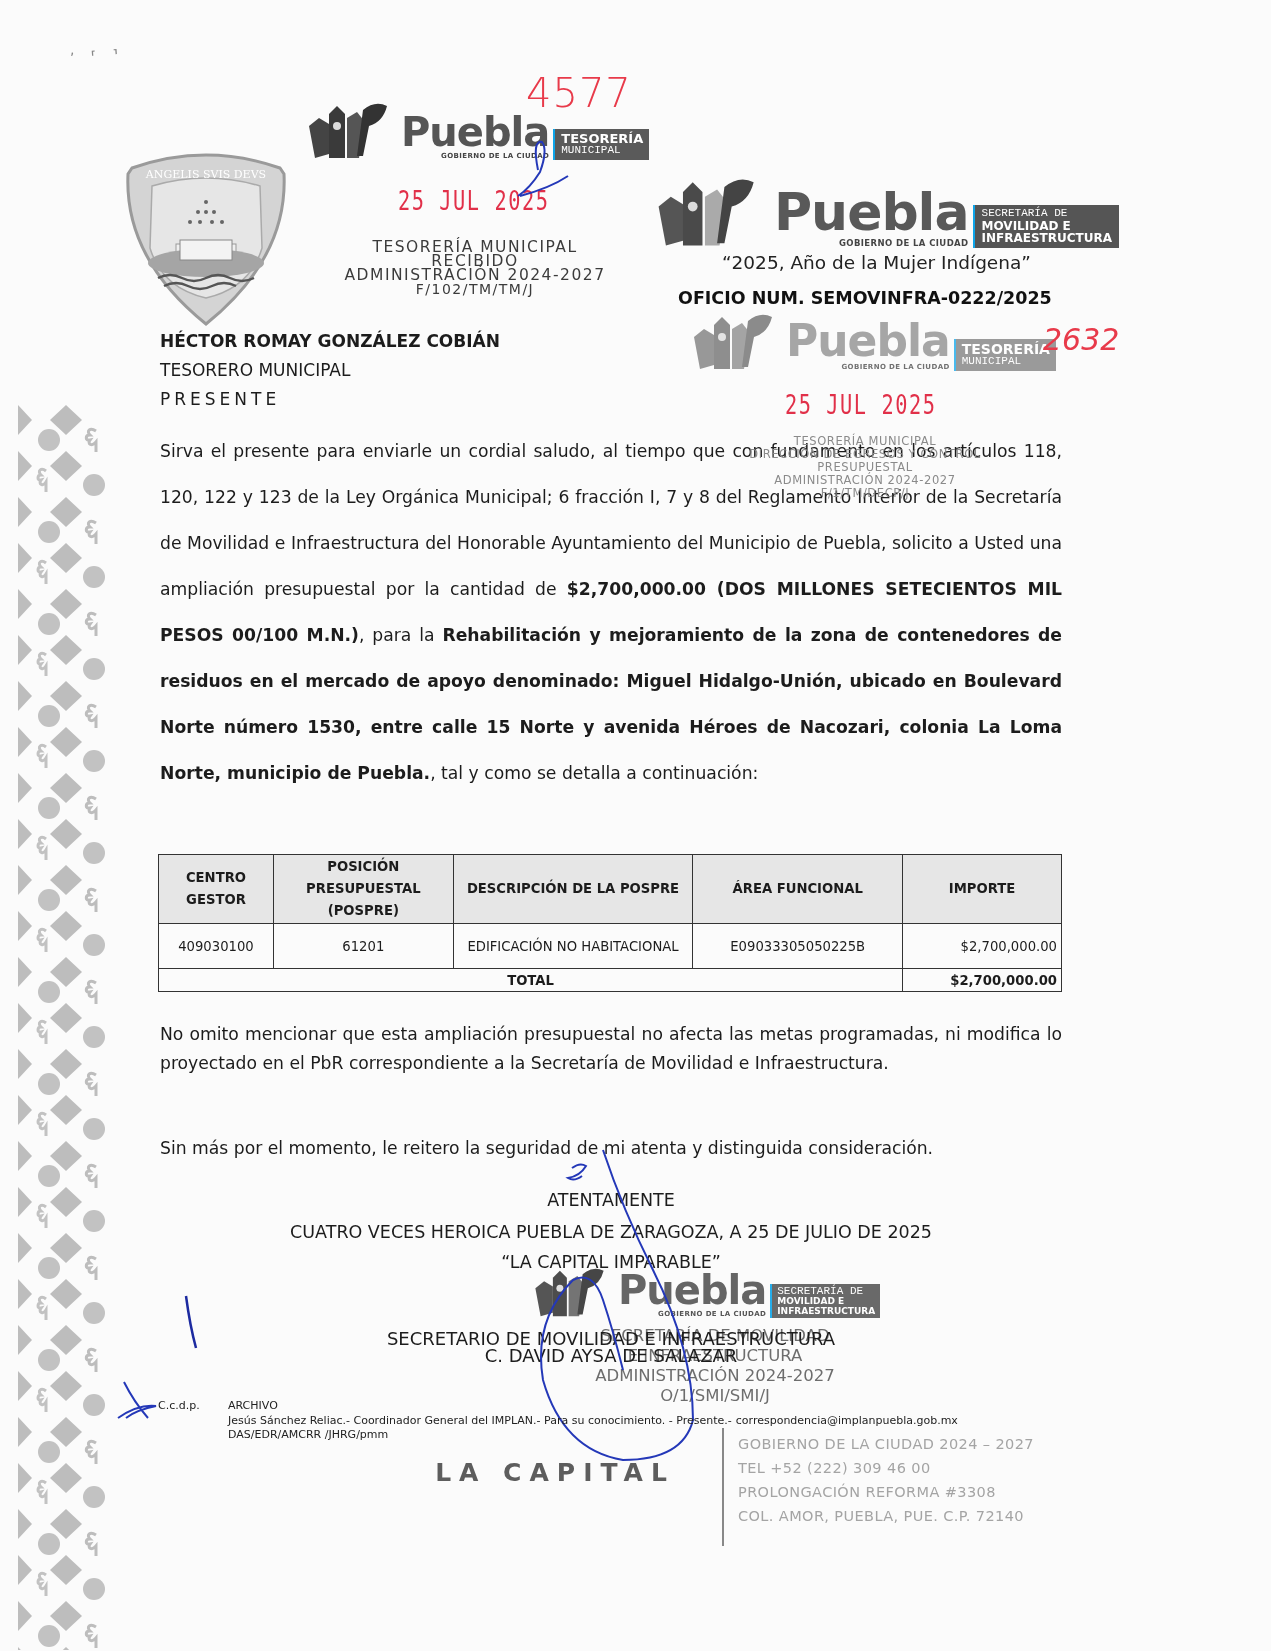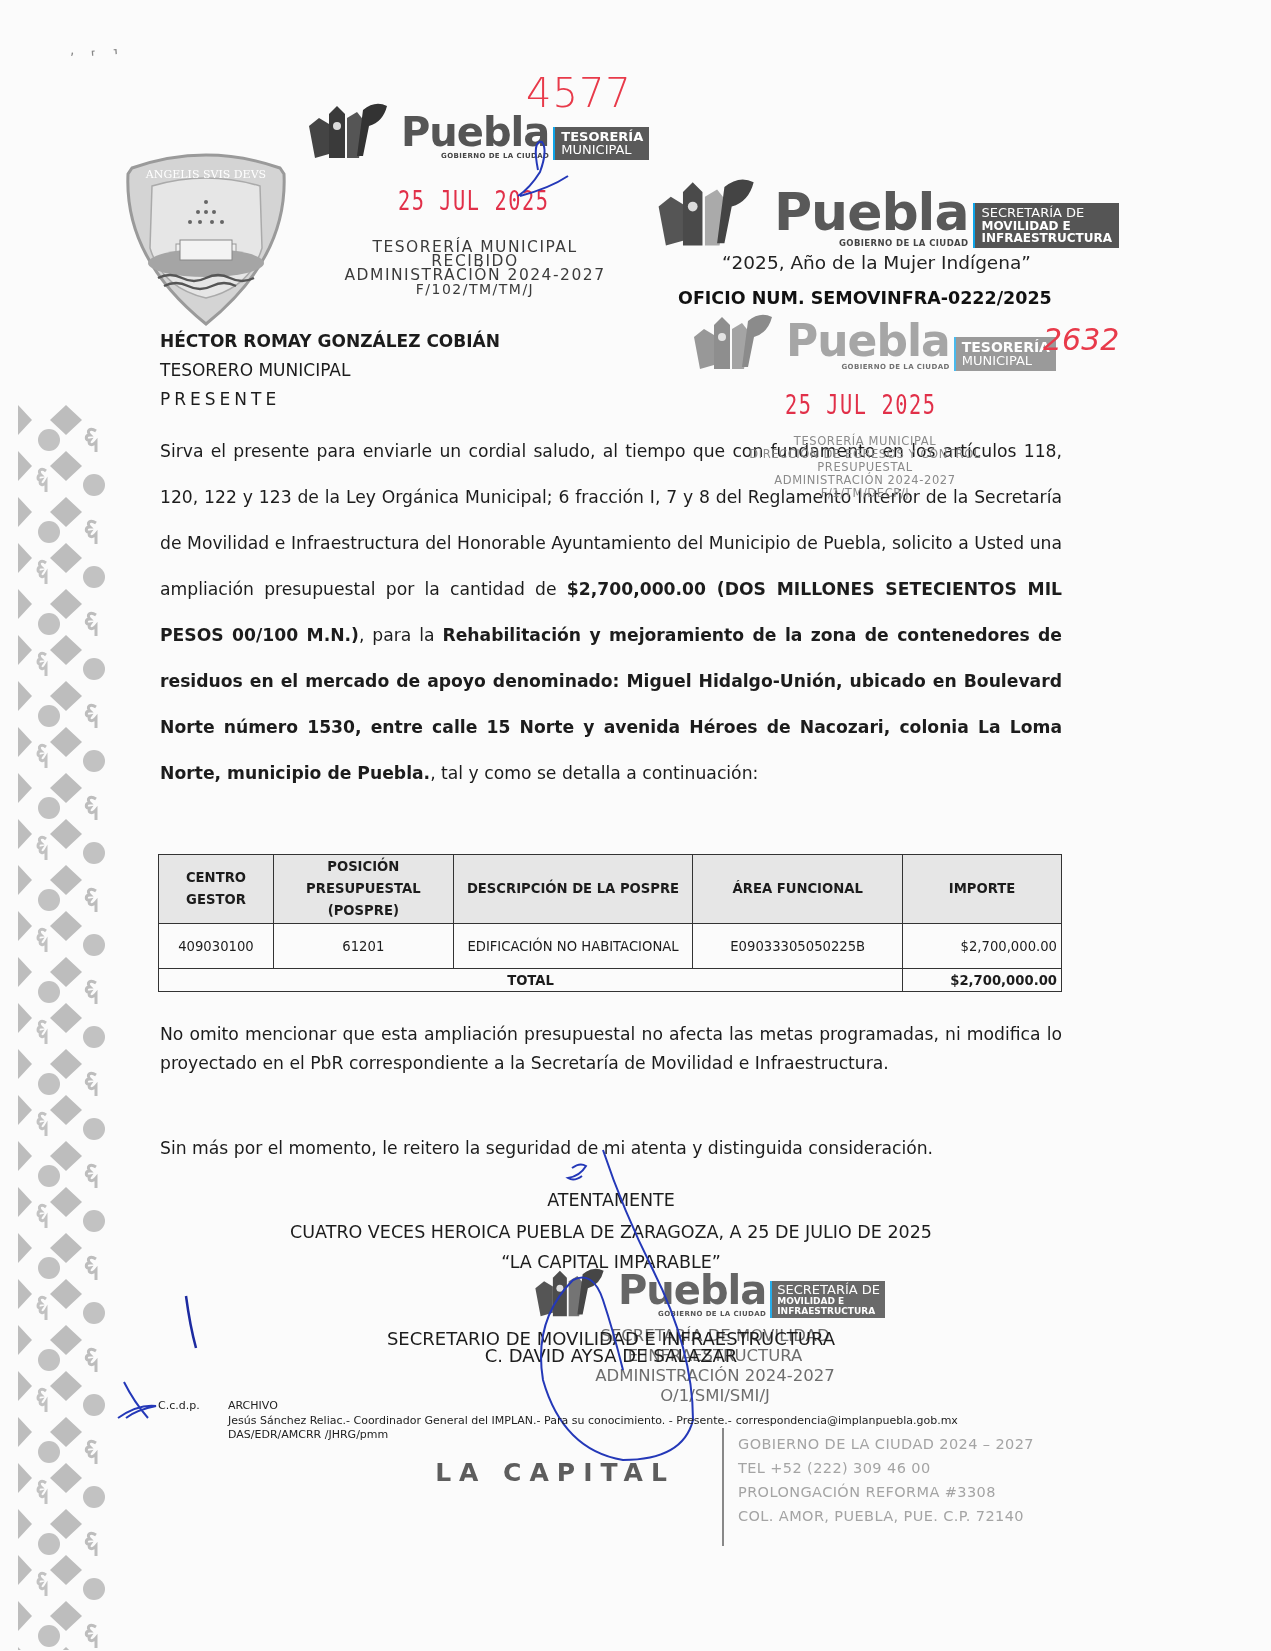--- a/index.html
+++ b/index.html
@@ -16,21 +16,21 @@
   
   .seal { left: 118px; top: 148px; width: 176px; height: 180px; }
 
   
   .logo { display: flex; align-items: flex-end; }
   .logo .art { width: 94px; height: 64px; }
   .logo .word { display: flex; flex-direction: column; align-items: flex-end; margin-left: 2px; }
   .logo .pueb { font-family: "DejaVu Sans", sans-serif; font-weight: bold; color: #555; letter-spacing: -1px; line-height: 1; }
   .logo .gob { font-size: 7px; font-weight: bold; color: #444; letter-spacing: 0.4px; }
   .logo .tag { background: #5a5a5a; color: #fff; margin-left: 4px; padding: 3px 6px; line-height: 1.05; font-weight: bold; border-left: 2px solid #0ea5e9; }
-  .logo .tag .small { font-size: 13px; font-weight: normal; display: block; }
+  .logo .tag .small { font-size: 11px; font-weight: normal; display: block; font-family: Liberation Mono, monospace; }
 
   .logo-tes1 { left: 305px; top: 96px; }
   .logo-tes1 .pueb { font-size: 40px; }
   .logo-tes1 .tag { font-size: 13px; }
 
   .logo-semo { left: 650px; top: 170px; }
   .logo-semo .art { width: 122px; height: 78px; }
   .logo-semo .pueb { font-size: 52px; color: #595959; }
   .logo-semo .gob { font-size: 8.5px; }
   .logo-semo .tag { background: #555; font-size: 12px; padding: 3px 7px; }

